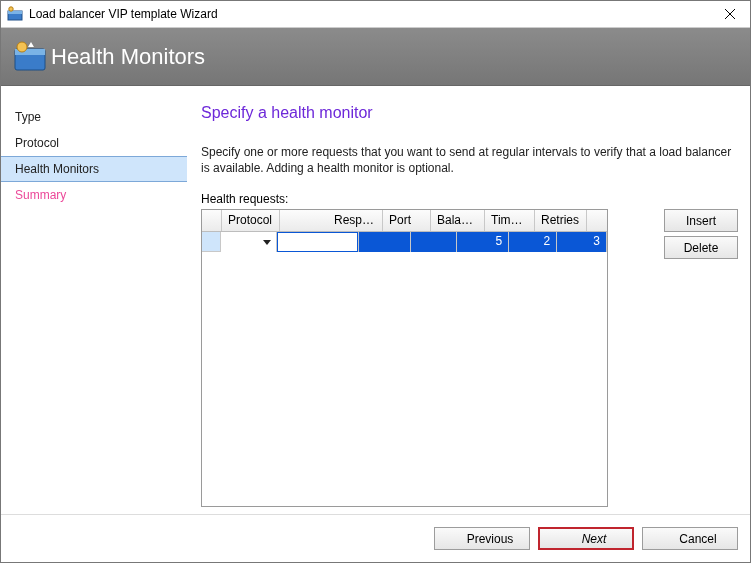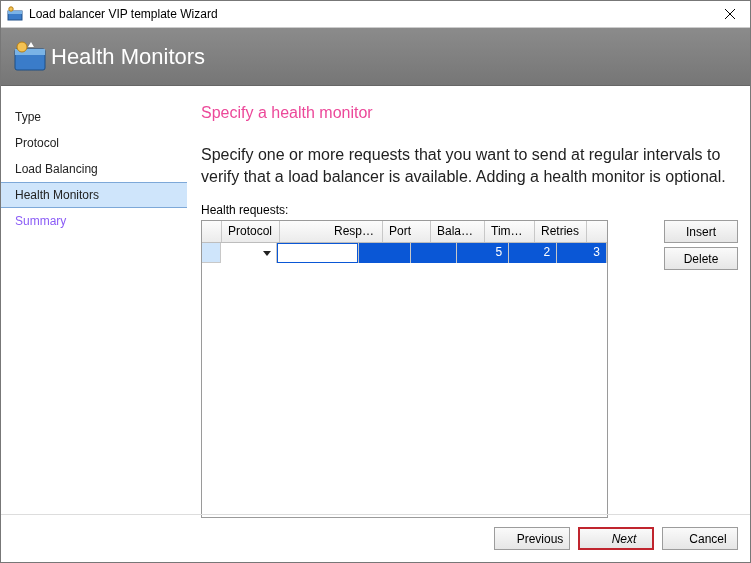--- a/index.html
+++ b/index.html
@@ -69,35 +69,35 @@
     color: #222;
     cursor: default;
   }
   .nav-item.selected {
     background: #cfe5fb;
     border: 1px solid #7da8d8;
     border-left: none;
     border-right: none;
     padding: 5px 10px 5px 14px;
   }
-  .nav-item.disabled { color: #8b5cf6; }
+  .nav-item.disabled { color: #ec4899; }
   .content {
     flex: 1;
     padding: 18px 12px 8px 14px;
     display:flex; flex-direction:column;
     min-width:0;
   }
   .page-title {
-    color: #ec4899;
+    color: #6d28d9;
     font-size: 16px;
     font-weight: 400;
     margin-bottom: 22px;
   }
   .page-desc {
-    font-size: 16px;
+    font-size: 12px;
     color: #222;
     margin-bottom: 16px;
     line-height: 1.35;
   }
   .grid-label { font-size: 12px; margin-bottom: 3px; }
   .grid-area {
     display:flex; align-items:flex-start; gap: 8px;
   }
   .grid {
     flex:1;
@@ -159,21 +159,21 @@
     color:#000;
     display:flex; align-items:center; justify-content:center;
   }
   .footer {
     height: 48px;
     border-top: 1px solid #ddd;
     display:flex; align-items:center; justify-content:flex-end;
     gap: 8px;
     padding: 0 12px;
   }
-  .footer .btn { width: 76px; padding-left: 16px; }
+  .footer .btn { width: 96px; padding-left: 16px; }
   .btn.primary-outline { border: 2px solid #c0252e; font-style: italic; }
   .chev {
     width:0;height:0;border-left:4px solid transparent;border-right:4px solid transparent;border-top:5px solid #222;
   }
 </style>
 </head>
 <body>
 
 <div class="window">
 
@@ -203,21 +203,20 @@
         <polygon points="18,2 21,7 15,7" fill="#fff"></polygon>
       </svg>
     </span>
     <span class="banner-title">Health Monitors</span>
   </div>
 
   <div class="body">
     <div class="sidebar">
       <div class="nav-item">Type</div>
       <div class="nav-item">Protocol</div>
-      <div class="nav-item">Load Balancing</div>
       <div class="nav-item selected">Health Monitors</div>
       <div class="nav-item disabled">Summary</div>
     </div>
 
     <div class="content">
       <div class="page-title">Specify a health monitor</div>
       <div class="page-desc">Specify one or more requests that you want to send at regular intervals to verify that a load balancer is available. Adding a health monitor is optional.</div>
       <div class="grid-label">Health requests:</div>
 
       <div class="grid-area">

